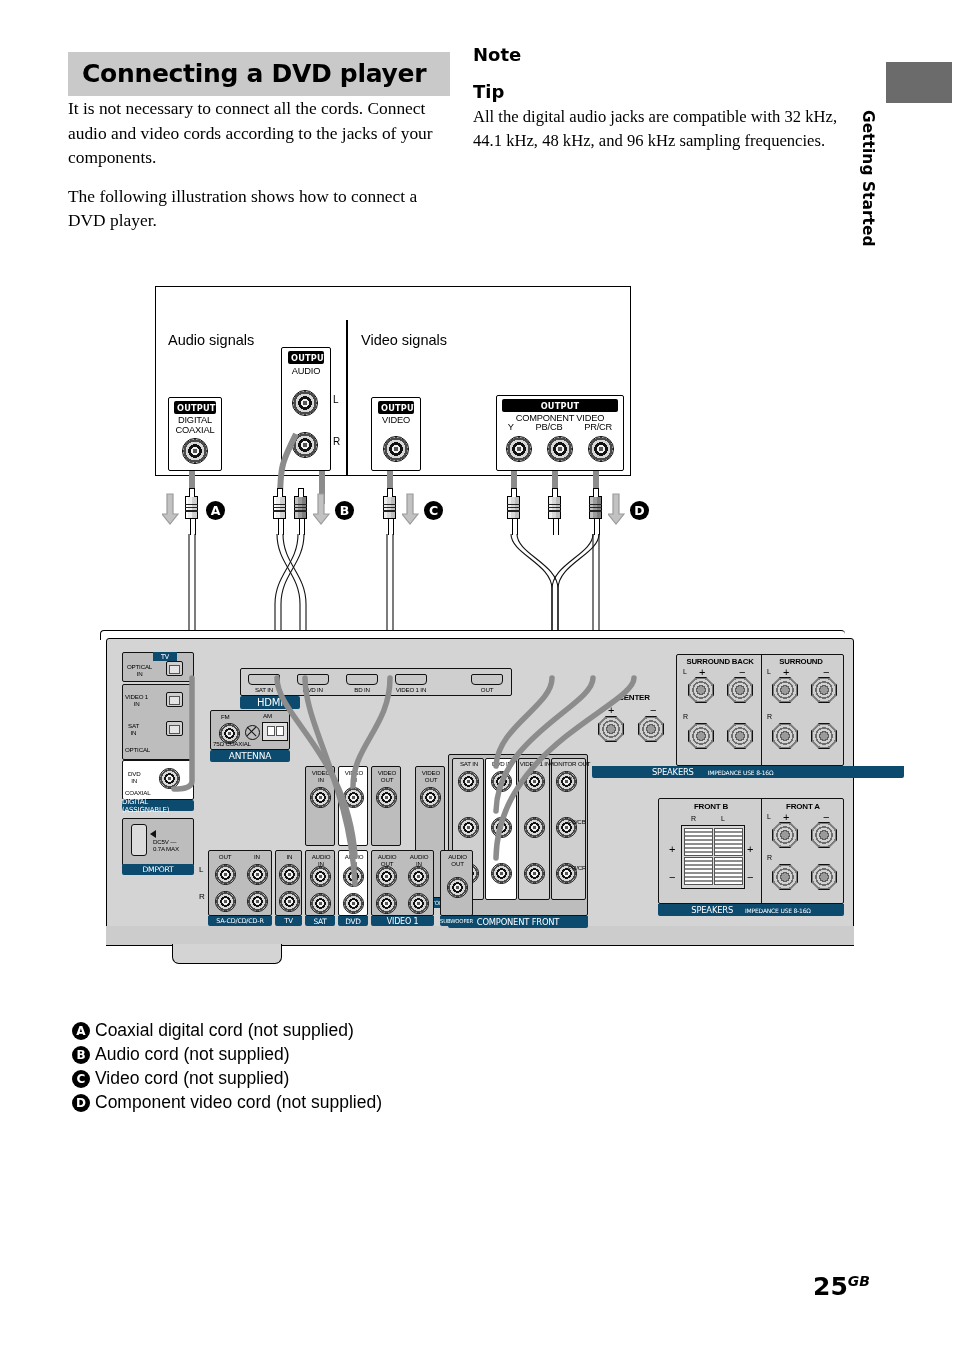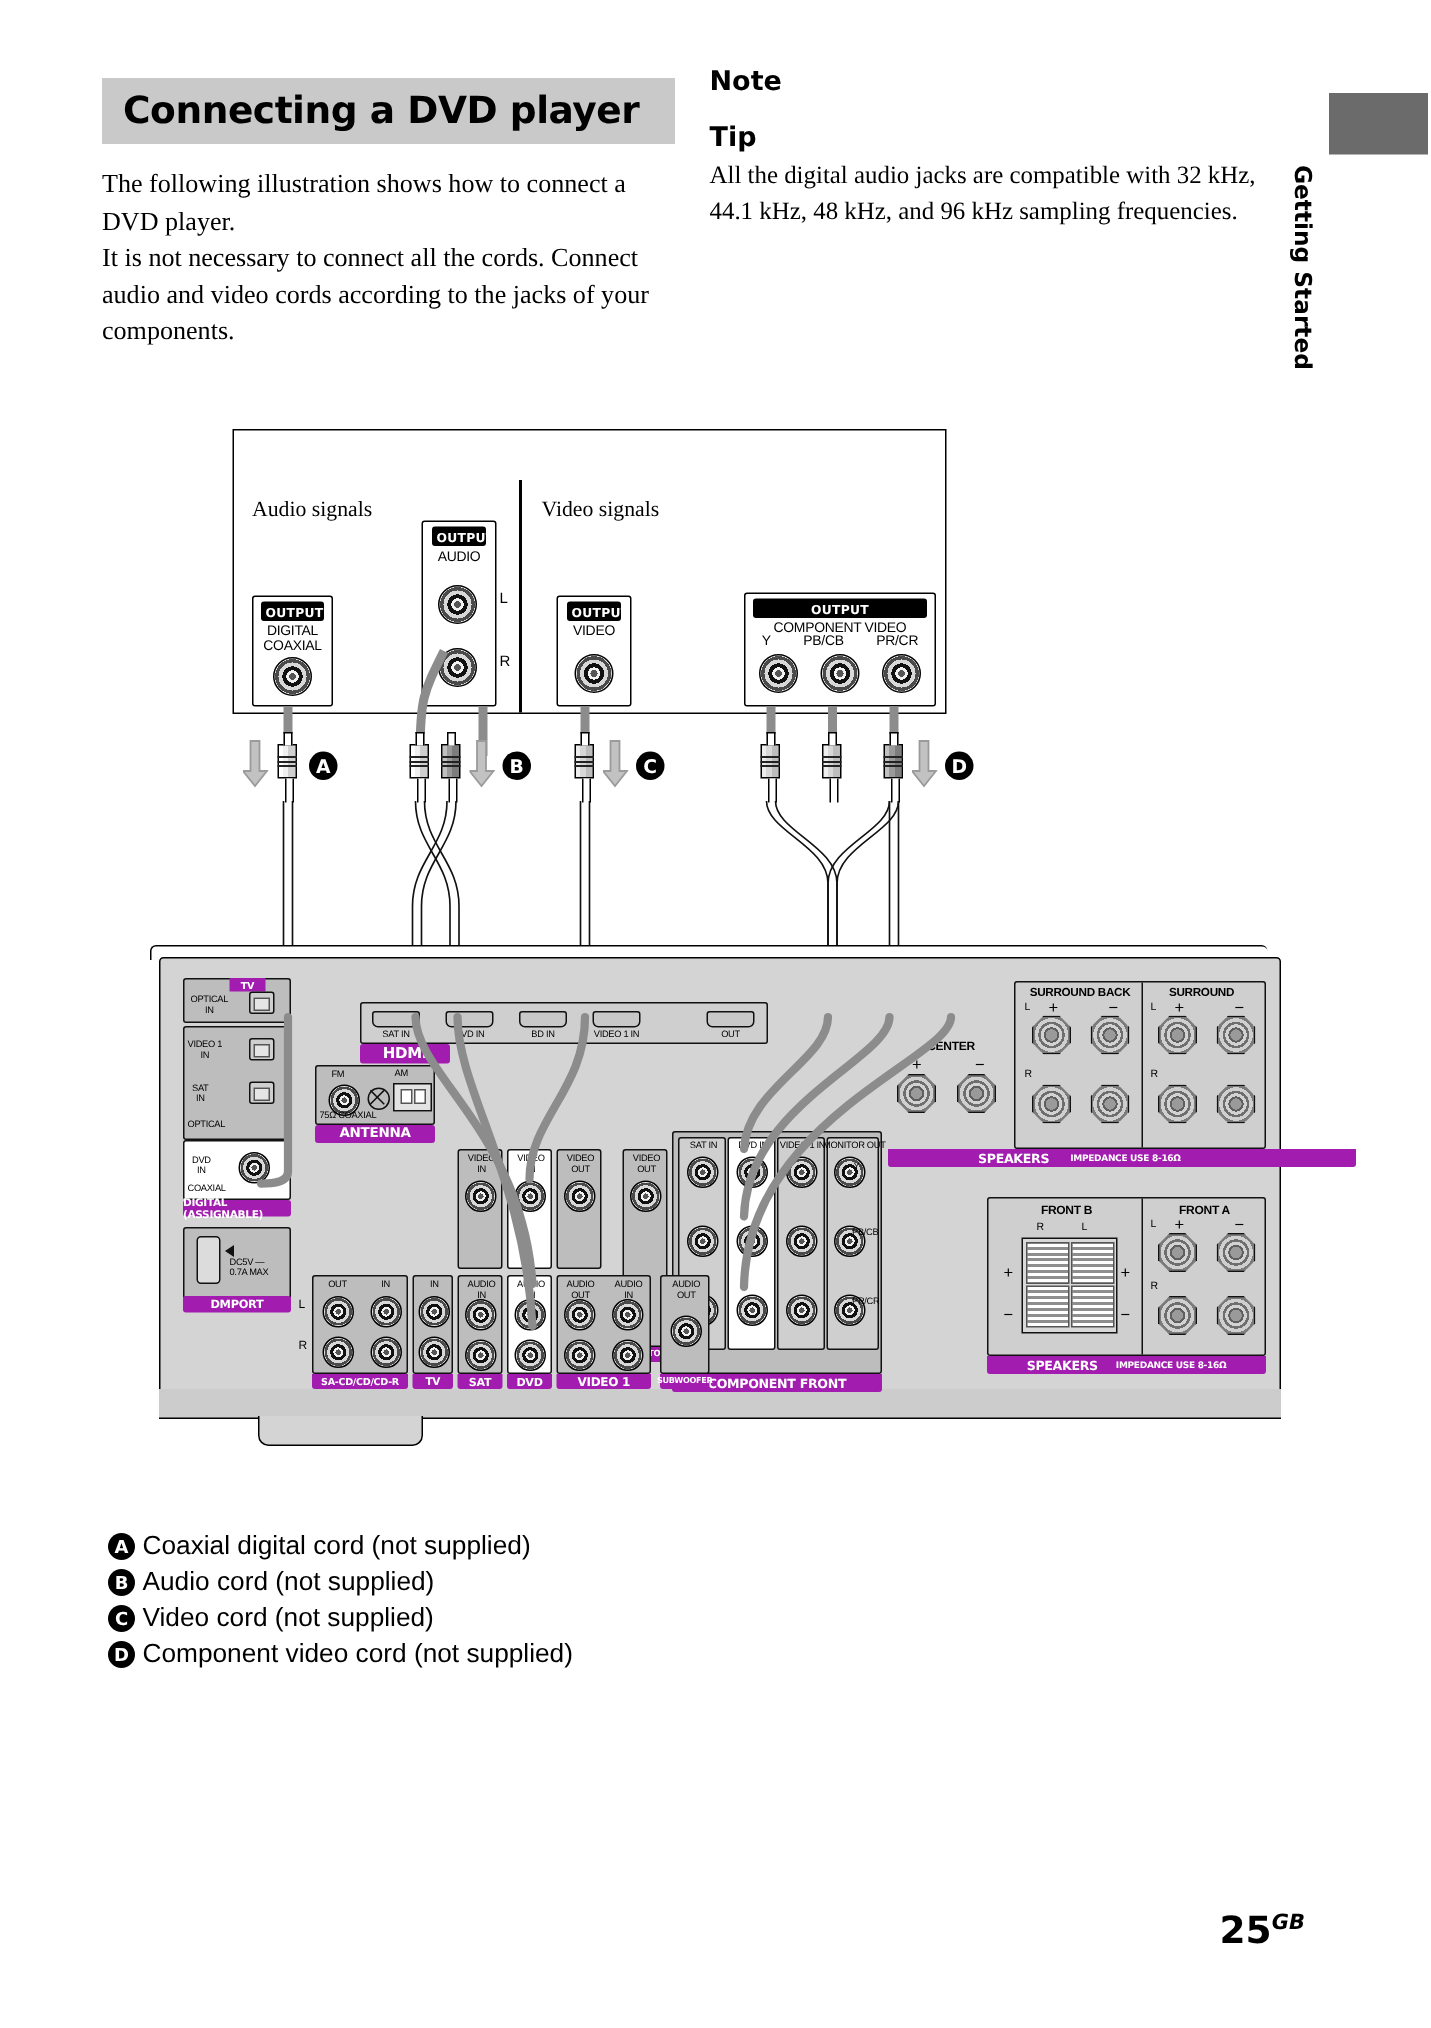--- a/index.html
+++ b/index.html
@@ -37,21 +37,21 @@
   
   #figure{position:absolute;left:100px;top:286px;width:770px;height:720px;}
 
   
   #dvdbox{position:absolute;left:55px;top:0px;width:476px;height:190px;
      border:1.6px solid #000;background:#fff;box-sizing:border-box;}
   #dvdbox .hdr{height:33px;border-bottom:1.6px solid #000;
      display:flex;align-items:center;justify-content:center;
      font-family:"Liberation Sans",sans-serif;font-size:15px;}
   #dvdbox .divider{position:absolute;left:190px;top:33px;width:1.6px;height:155px;background:#000;}
-  .sig-label{position:absolute;font-family:Liberation Serif, serif;font-size:14.5px;}
+  .sig-label{position:absolute;font-family:Liberation Sans, sans-serif;font-size:14.5px;}
 
   .jackpanel{position:absolute;border:1.5px solid #000;background:#fff;border-radius:2px;}
   .jp-tag{background:#000;color:#fff;font-family:"DejaVu Sans",sans-serif;
      font-weight:bold;font-size:8.2px;letter-spacing:.2px;text-align:center;
      padding:1.5px 3px;border-radius:2px;}
   .jp-txt{font-family:"Liberation Sans",sans-serif;font-size:9.3px;text-align:center;
      line-height:1.12;letter-spacing:-.2px;}
   .rca{width:26px;height:26px;border-radius:50%;
      background:radial-gradient(circle at 50% 50%,
         #555 0 14%, #f2f2f2 14% 24%, #111 24% 40%, #d8d8d8 40% 55%,
@@ -87,22 +87,22 @@
      box-sizing:border-box;background:#fff;}
   #rfoot{position:absolute;left:72px;top:318px;width:110px;height:20px;
      background:#d4d4d4;border:1.8px solid #000;box-sizing:border-box;
      border-radius:0 0 7px 7px;border-top:none;}
   #rbase{position:absolute;left:6px;top:300px;width:748px;height:20px;
      background:#cccccc;border-bottom:1.8px solid #000;box-sizing:border-box;}
 
   .blk{position:absolute;background:#bdbdbd;border:1.4px solid #111;border-radius:2px;box-sizing:border-box;}
   .blk.wht{background:#fff;}
   .blk.lt{background:#cfcfcf;}
-  .bar{position:absolute;background:#a21caf;color:#fff;
-     font-family:"DejaVu Sans",sans-serif;font-weight:bold;
+  .bar{position:absolute;background:#0c4a6e;color:#fff;
+     font-family:"DejaVu Sans",sans-serif;font-weight:normal;
      display:flex;align-items:center;justify-content:center;letter-spacing:-.2px;}
   .mini{position:absolute;font-family:"Liberation Sans",sans-serif;
      font-size:6.2px;text-align:center;line-height:1.05;letter-spacing:-.2px;white-space:nowrap;}
   .mini.b{font-weight:bold;}
   .opt{width:17px;height:15px;border:1.4px solid #111;background:#cfcfcf;border-radius:2px;box-sizing:border-box;}
   .opt i{display:block;margin:3px 2px;height:7px;border:1px solid #555;background:#e5e5e5;}
   .hdmi-p{width:32px;height:11px;border:1.4px solid #111;background:#c8c8c8;
      border-radius:2px 2px 4px 4px;box-sizing:border-box;}
   .sp{width:26px;height:26px;
      background:radial-gradient(circle at 50% 50%,#9a9a9a 0 22%,#5f5f5f 22% 30%,
@@ -120,22 +120,22 @@
   .lg-row .circ{position:relative;width:18px;height:18px;font-size:12px;flex:0 0 auto;}
   .lg-row span.txt{font-family:"Liberation Sans",sans-serif;font-size:17.5px;margin-left:5px;}
 </style>
 </head>
 <body>
 
 <div class="page">
 
   <div id="left-col">
     <div class="sec-title">Connecting a DVD player</div>
+    <p class="body-p tight">It is not necessary to connect all the cords. Connect audio and video cords according to the jacks of your components.</p>
     <p class="body-p">The following illustration shows how to connect a DVD player.</p>
-    <p class="body-p tight">It is not necessary to connect all the cords. Connect audio and video cords according to the jacks of your components.</p>
   </div>
 
   <div id="right-col">
     <div class="sub-head">Note</div>
     <div class="sub-head t2">Tip</div>
     <p class="note-p">All the digital audio jacks are compatible with 32 kHz, 44.1 kHz, 48 kHz, and 96 kHz sampling frequencies.</p>
   </div>
 
   <div id="side-tab"></div>
   <div id="side-label">Getting Started</div>

